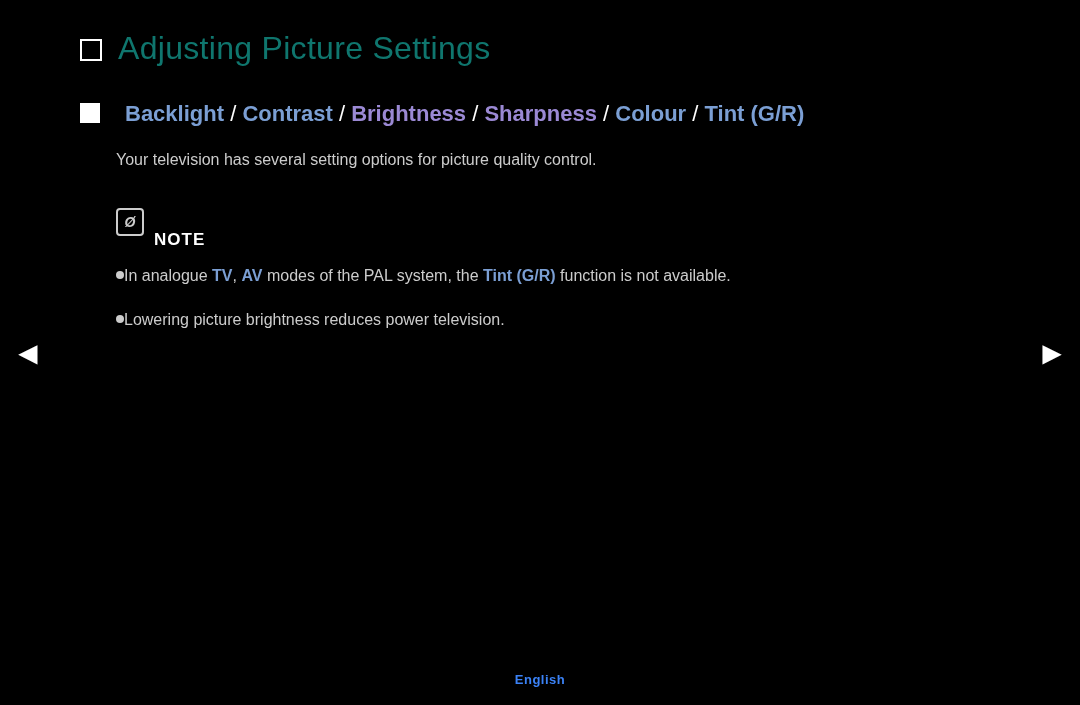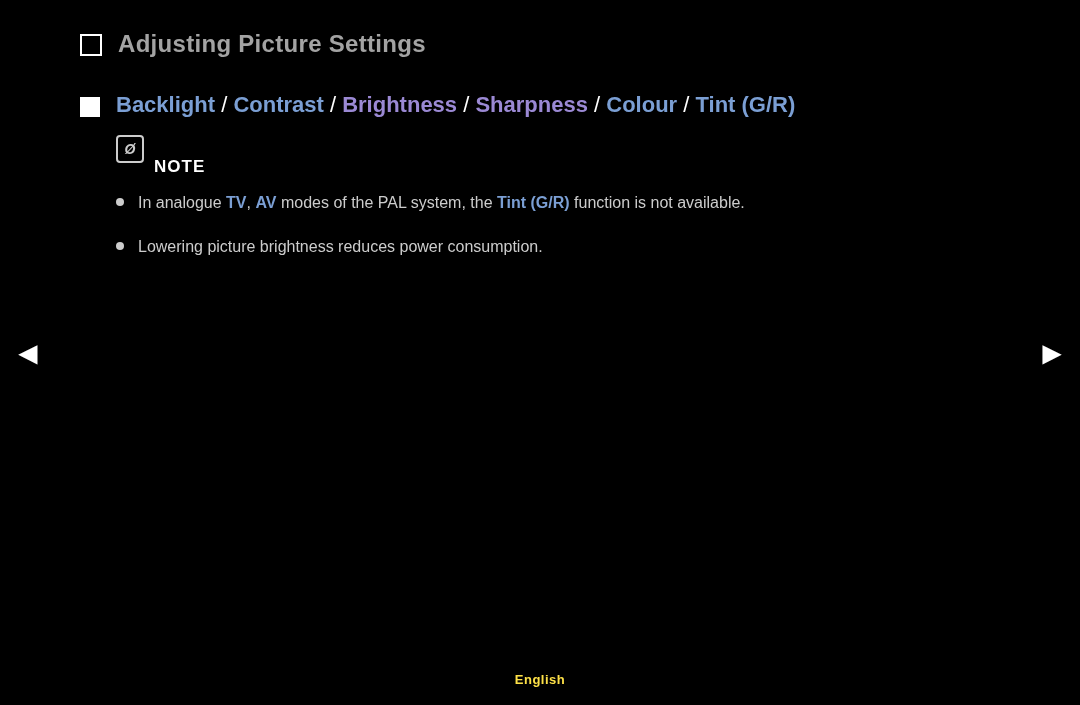--- a/index.html
+++ b/index.html
@@ -33,30 +33,31 @@
     .page-title-checkbox {
       width: 22px;
       height: 22px;
       border: 2px solid #ffffff;
       display: inline-block;
       flex-shrink: 0;
       margin-top: 2px;
     }
 
     .page-title-text {
-      font-size: 24px;
-      font-weight: 700;
-      color: #a3a3a3;
+      font-size: 32px;
+      font-weight: 400;
+      color: #0f766e;
       letter-spacing: 0.3px;
     }
 
     .section-heading {
       display: flex;
-      align-items: center;
-      gap: 16px;
+      align-items: flex-start;
+      gap: 25px;
+      margin-bottom: 18px;
     }
 
     .section-square {
       width: 20px;
       height: 20px;
       background-color: #ffffff;
       flex-shrink: 0;
       margin-top: 4px;
     }
 
@@ -126,21 +127,20 @@
 
     .bullet-list {
       list-style: none;
       padding: 0;
       margin: 0;
     }
 
     .bullet-list li {
       display: flex;
       align-items: flex-start;
-      gap: 14px;
       margin-bottom: 20px;
       font-size: 16px;
       color: #cccccc;
       line-height: 1.5;
     }
 
     .bullet-dot {
       width: 8px;
       height: 8px;
       background-color: #cccccc;
@@ -173,21 +173,21 @@
       font-size: 32px;
       cursor: pointer;
       user-select: none;
     }
 
     .footer-lang {
       position: absolute;
       bottom: 18px;
       left: 50%;
       transform: translateX(-50%);
-      color: #fde047;
+      color: #3b82f6;
       font-size: 13px;
       font-weight: 600;
       letter-spacing: 0.5px;
     }
   </style>
 </head>
 <body>
 
 <div class="main-content">
 
@@ -196,20 +196,21 @@
     <span class="page-title-text">Adjusting Picture Settings</span>
   </div>
 
   <div class="section-heading">
     <div class="section-square"></div>
     <div class="section-heading-text">
       <span class="highlight-blue">Backlight</span><span class="slash"> / </span><span class="highlight-blue">Contrast</span><span class="slash"> / </span><span class="highlight-purple">Brightness</span><span class="slash"> / </span><span class="highlight-purple">Sharpness</span><span class="slash"> / </span><span class="highlight-blue">Colour</span><span class="slash"> / </span><span class="highlight-blue">Tint (G/R)</span>
     </div>
   </div>
 
+  <p class="description">Your television has several setting options for picture quality control.</p>
 
   <div class="note-section">
     <div class="note-header">
       <div class="note-icon">Ø</div>
       <span class="note-label">NOTE</span>
     </div>
 
     <ul class="bullet-list">
 
       <li>
@@ -217,21 +218,21 @@
         <div class="bullet-text">
           In analogue <span class="highlight-blue">TV</span>, <span class="highlight-blue">AV</span> modes of the PAL system, the <span class="highlight-blue">Tint (G/R)</span> function is not available.
         </div>
       </li>
 
 
 
       <li>
         <div class="bullet-dot"></div>
         <div class="bullet-text">
-          Lowering picture brightness reduces power consumption.
+          Lowering picture brightness reduces power television.
         </div>
       </li>
 
     </ul>
   </div>
 </div>
 
 <div class="nav-arrow-left">◄</div>
 <div class="nav-arrow-right">►</div>
 

